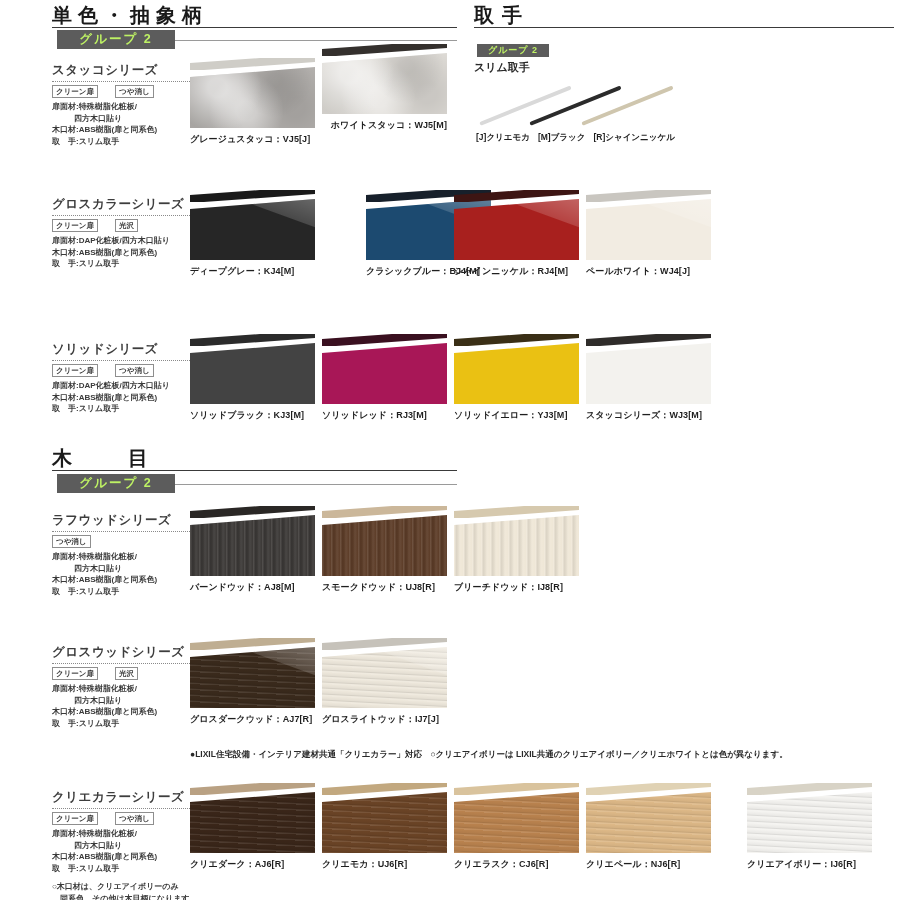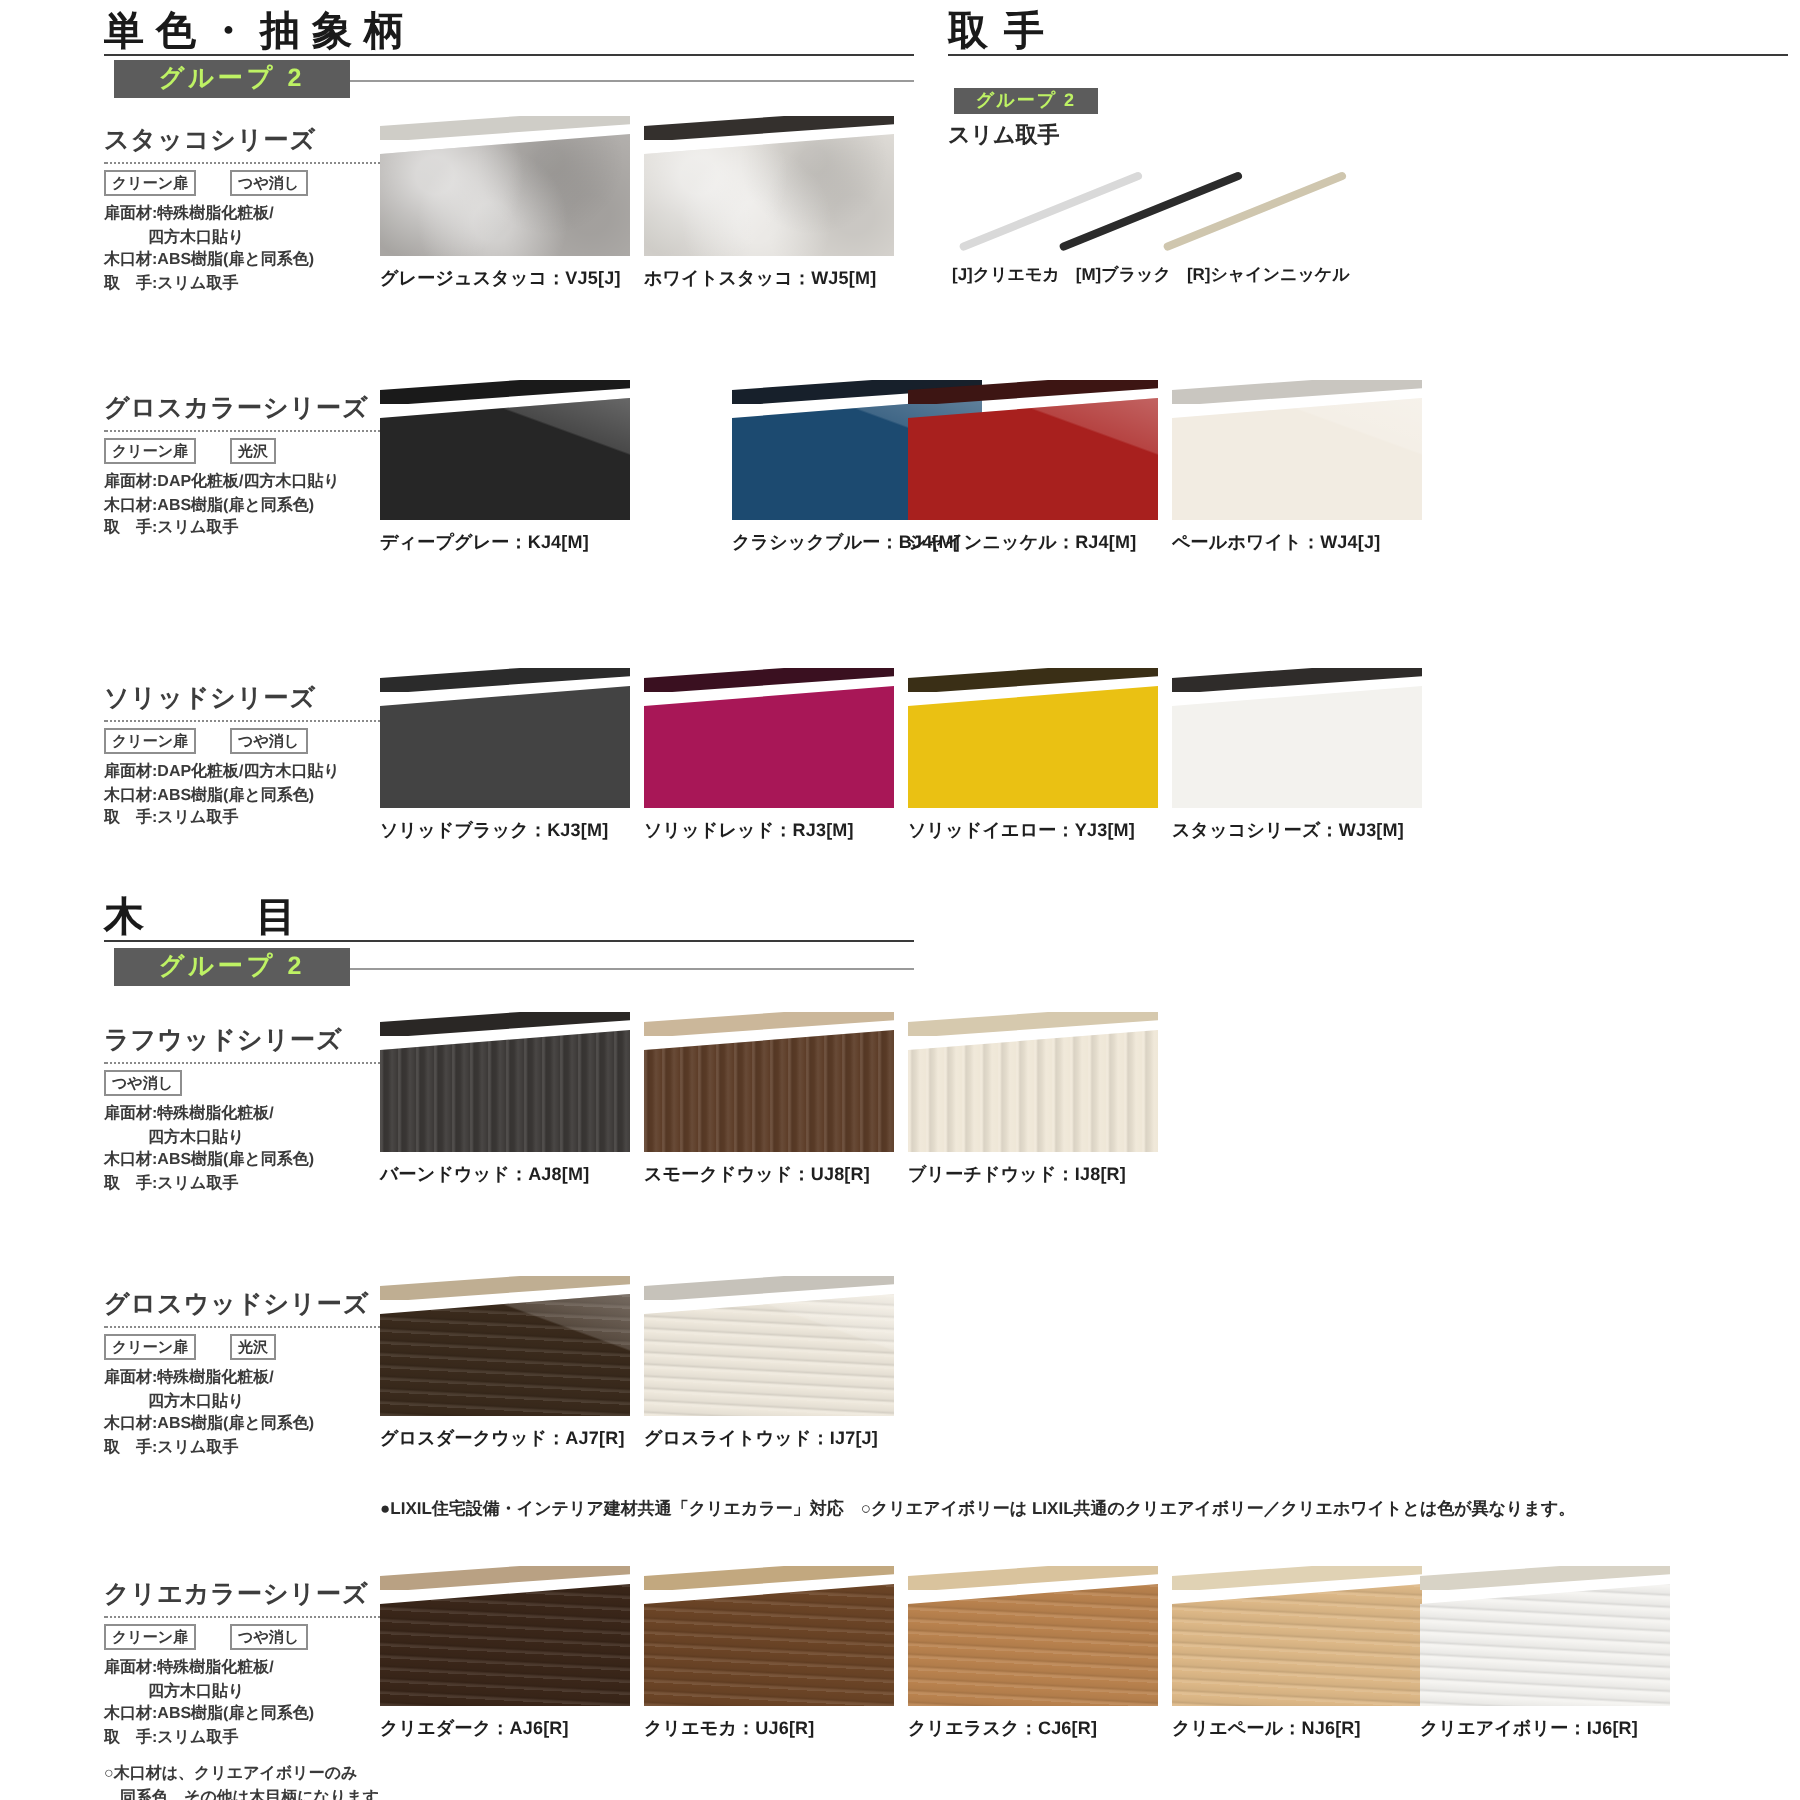--- a/index.html
+++ b/index.html
@@ -203,21 +203,21 @@
         <div class="spec">取　手:スリム取手</div>
       </div>
       <div class="swatch" style="left: 190px; top: 58px;">
         <div class="swatch-img">
           <div class="panel" style="background: rgb(179, 176, 173);"></div>
           <div class="grain" style="top: 9px; height: 61px;;top:9px;height:61px;left:0;width:125px;background-image:radial-gradient(circle at 22% 34%,rgba(255,255,255,.55) 0 9%,rgba(255,255,255,0) 42%),radial-gradient(circle at 68% 22%,rgba(0,0,0,.10) 0 7%,rgba(0,0,0,0) 38%),radial-gradient(circle at 45% 72%,rgba(255,255,255,.40) 0 12%,rgba(255,255,255,0) 46%),radial-gradient(circle at 84% 66%,rgba(0,0,0,.09) 0 9%,rgba(0,0,0,0) 40%),radial-gradient(circle at 8% 80%,rgba(0,0,0,.07) 0 8%,rgba(0,0,0,0) 36%);"></div>
           <div class="handle" style="background: rgb(207, 205, 199);"></div>
         </div>
         <div class="swatch-label">グレージュスタッコ：VJ5[J]</div>
       </div>
-      <div class="swatch" style="left: 322px; top: 58px;">
+      <div class="swatch" style="left: 322px; top: 44px; text-align: right;">
         <div class="swatch-img">
           <div class="panel" style="background: rgb(222, 219, 214);"></div>
           <div class="grain" style="top: 9px; height: 61px;;top:9px;height:61px;left:0;width:125px;background-image:radial-gradient(circle at 22% 34%,rgba(255,255,255,.55) 0 9%,rgba(255,255,255,0) 42%),radial-gradient(circle at 68% 22%,rgba(0,0,0,.10) 0 7%,rgba(0,0,0,0) 38%),radial-gradient(circle at 45% 72%,rgba(255,255,255,.40) 0 12%,rgba(255,255,255,0) 46%),radial-gradient(circle at 84% 66%,rgba(0,0,0,.09) 0 9%,rgba(0,0,0,0) 40%),radial-gradient(circle at 8% 80%,rgba(0,0,0,.07) 0 8%,rgba(0,0,0,0) 36%);"></div>
           <div class="handle" style="background: rgb(52, 48, 45);"></div>
         </div>
         <div class="swatch-label">ホワイトスタッコ：WJ5[M]</div>
       </div>
       <div class="series" style="left: 52px; top: 196px;">
         <div class="series-name">グロスカラーシリーズ</div>
         <div class="dotrule"></div>
@@ -404,21 +404,21 @@
         <div class="swatch-label">クリエラスク：CJ6[R]</div>
       </div>
       <div class="swatch" style="left: 586px; top: 783px;">
         <div class="swatch-img">
           <div class="panel" style="background: rgb(221, 184, 135);"></div>
           <div class="grain" style="top: 9px; height: 61px;;top:9px;height:61px;left:0;width:125px;background-image:repeating-linear-gradient(3deg,rgba(255,255,255,.10) 0px,rgba(255,255,255,.08) 1px,rgba(0,0,0,.10) 2px,rgba(0,0,0,.04) 3px,rgba(255,255,255,0) 6px);"></div>
           <div class="handle" style="background: rgb(224, 210, 180);"></div>
         </div>
         <div class="swatch-label">クリエペール：NJ6[R]</div>
       </div>
-      <div class="swatch" style="left: 710px; top: 783px;">
+      <div class="swatch" style="left: 747px; top: 783px;">
         <div class="swatch-img">
           <div class="panel" style="background: rgb(244, 243, 240);"></div>
           <div class="grain" style="top: 9px; height: 61px;;top:9px;height:61px;left:0;width:125px;background-image:repeating-linear-gradient(3deg,rgba(255,255,255,.10) 0px,rgba(255,255,255,.08) 1px,rgba(0,0,0,.10) 2px,rgba(0,0,0,.04) 3px,rgba(255,255,255,0) 6px);"></div>
           <div class="handle" style="background: rgb(216, 211, 198);"></div>
         </div>
         <div class="swatch-label">クリエアイボリー：IJ6[R]</div>
       </div>
     </div>
 
 </div>

